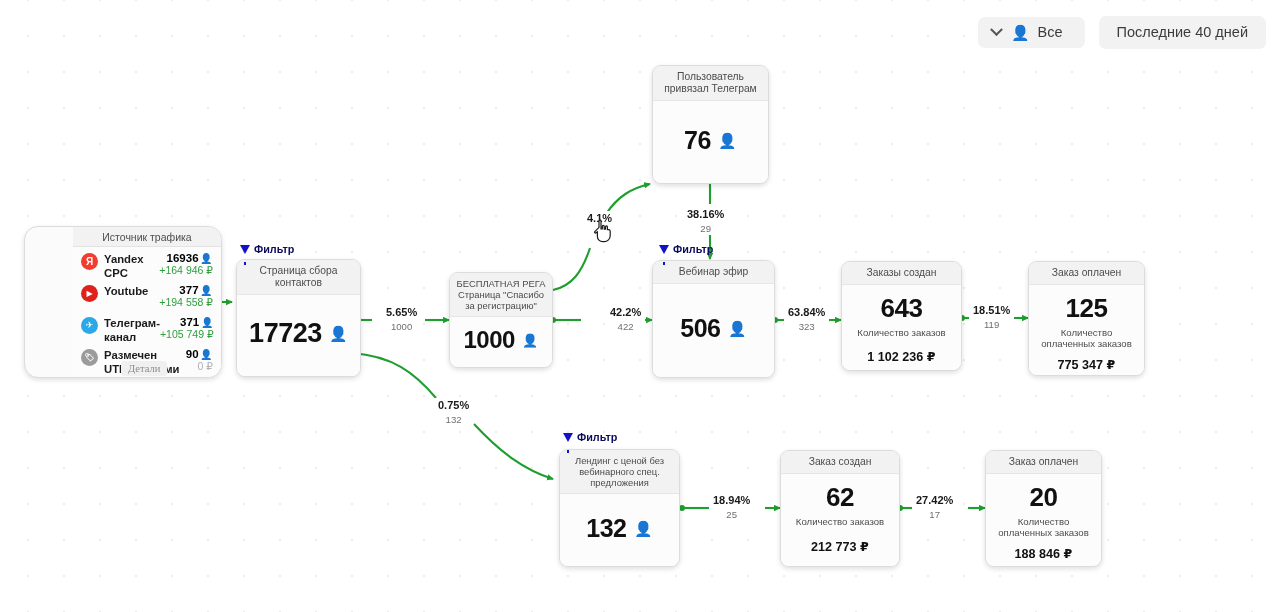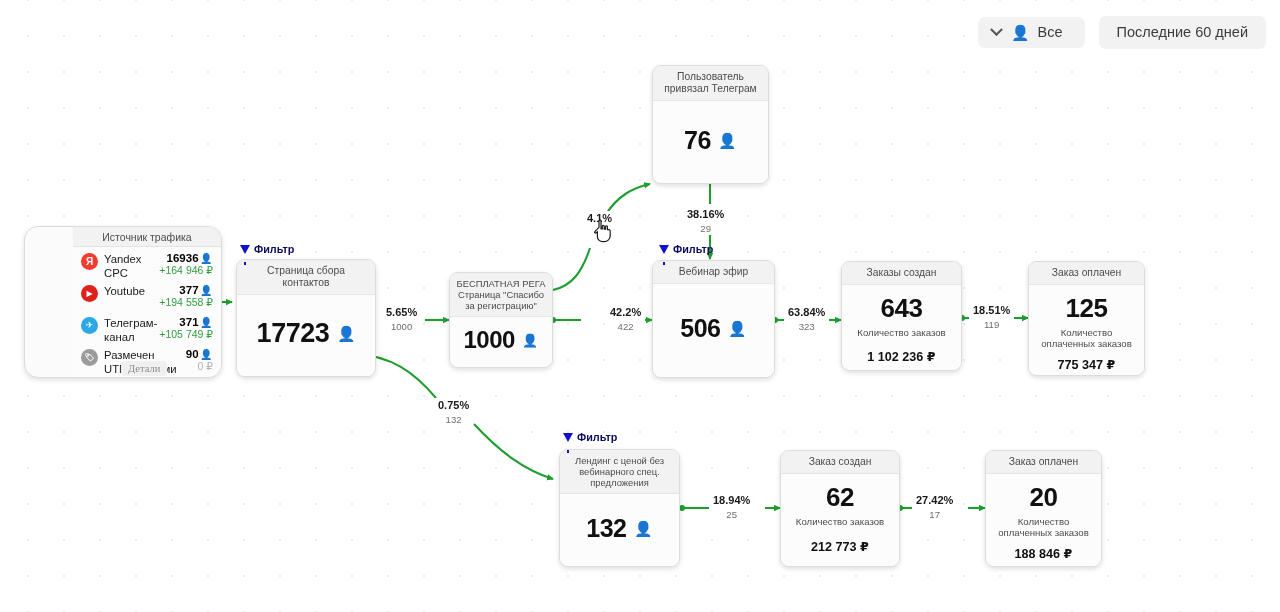--- a/index.html
+++ b/index.html
@@ -91,20 +91,21 @@
     display: flex; align-items: center; justify-content: center;
     line-height: 1;
   }
   .src-name {
     flex: 1 1 auto;
     font-size: 11.3px;
     color: #1b1b1b;
     padding-left: 6px;
     line-height: 13.5px;
     padding-top: 2px;
+    font-weight: bold;
   }
   .src-vals { text-align: right; flex: 0 0 auto; padding-top: 1px;}
   .src-count {
     font-size: 11.5px; font-weight: bold; color: #000;
     white-space: nowrap;
   }
   .src-count .u { font-weight: normal; font-size: 10px; color:#555; margin-left:2px;}
   .src-money { font-size: 10.5px; color: #2e9e3e; white-space: nowrap; }
   .src-money.zero { color: #b0b0b0; }
   .details-chip {
@@ -260,21 +261,21 @@
     </g>
   </svg>
 
   <div class="toolbar">
     <div class="tb-btn user">
       <span class="chev"></span>
       <span class="person-ico">👤</span>
       <span>Все</span>
     </div>
     <div class="tb-btn">
-      <span>Последние 60 дней</span>
+      <span>Последние 40 дней</span>
     </div>
   </div>
 
   <div class="src-panel">
     <div class="src-head">Источник трафика</div>
     <div class="src-body">
 
       <div class="src-row">
         <div class="src-ico" style="background:#f43b2e">
           <span>Я</span>
@@ -337,21 +338,21 @@
   </div>
   <div class="filter-tag" style="left:659px;top:243px">
     <span class="funnel"></span>
     <span>Фильтр</span>
   </div>
   <div class="filter-tag" style="left:563px;top:431px">
     <span class="funnel"></span>
     <span>Фильтр</span>
   </div>
 
-  <div class="node" style="left:236px;top:259px;width:140px;height:118px">
+  <div class="node" style="left:236px;top:259px;width:125px;height:118px">
     <div class="node-head">Страница сбора контактов</div>
     <div class="node-body">
       <div class="big-num">
         <span>17723</span>
           <span class="u">👤</span>
       </div>
     </div>
   </div>
 
   <div class="node" style="left:449px;top:272px;width:104px;height:96px">

